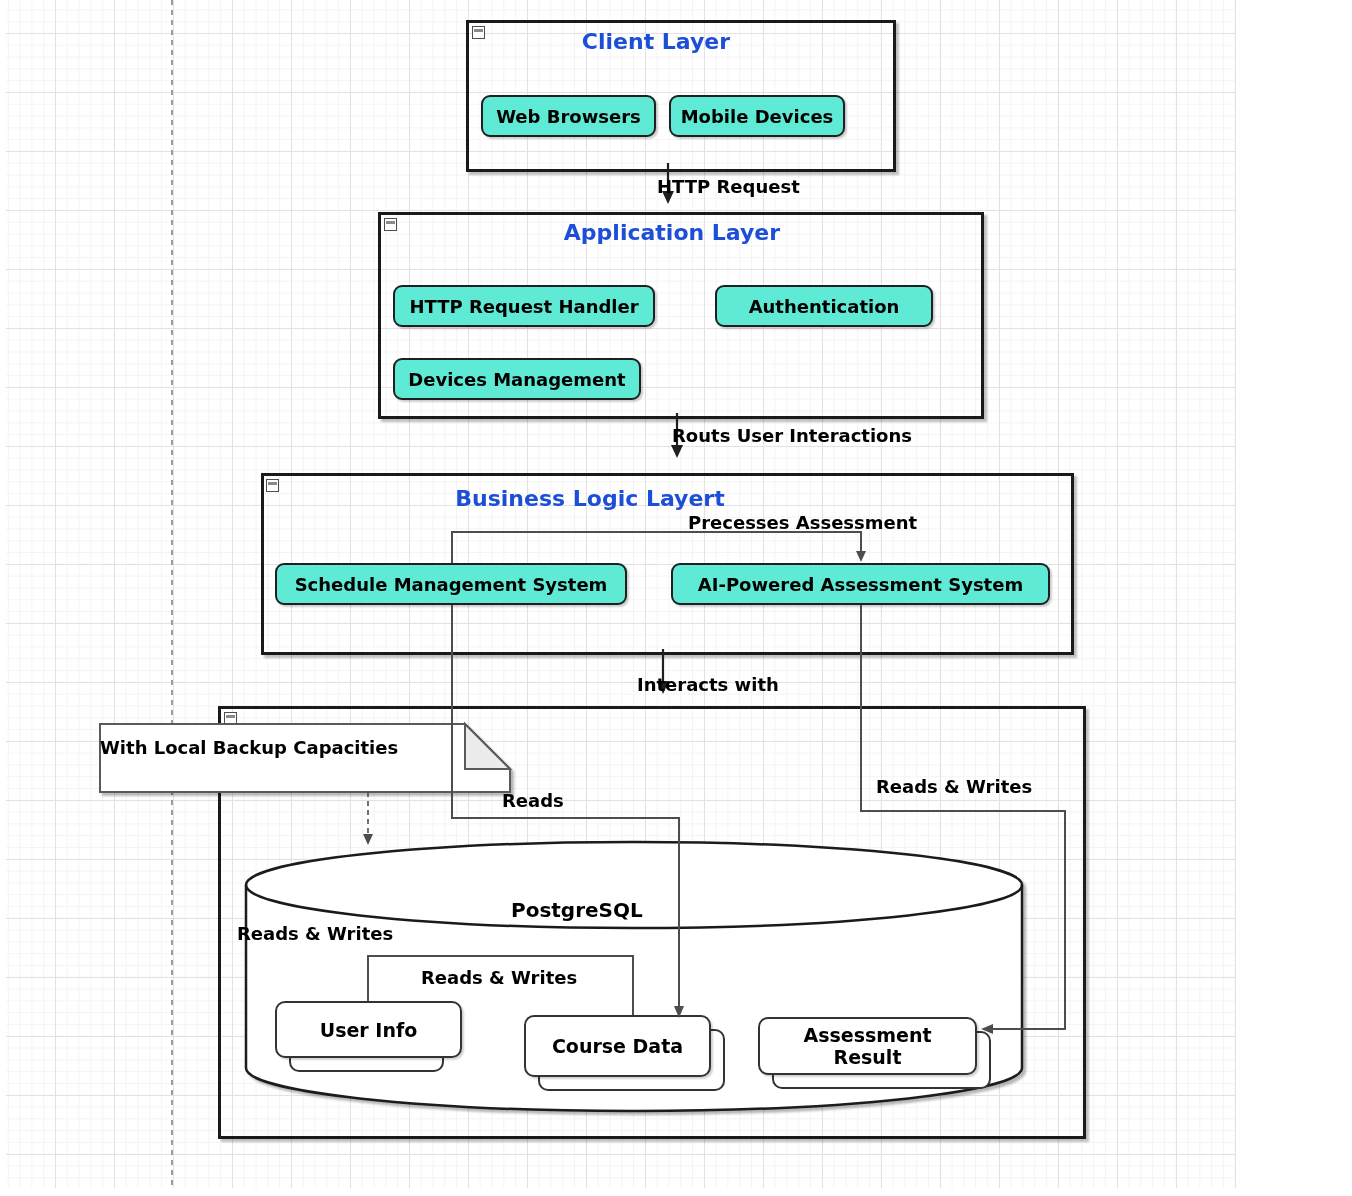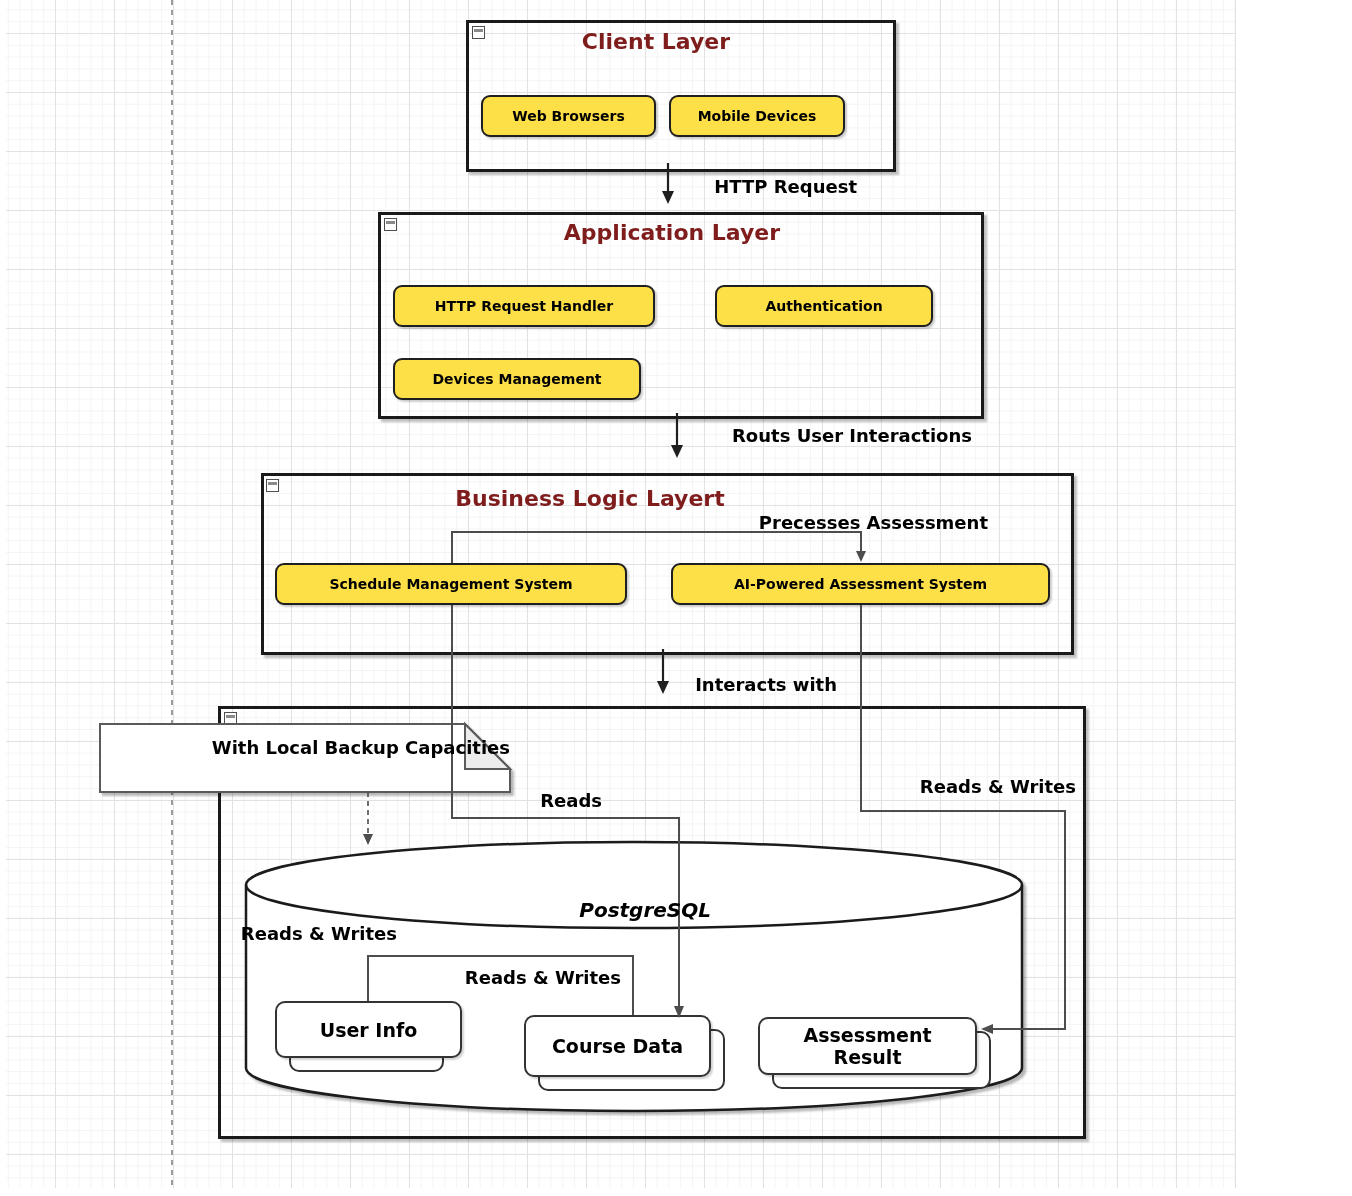--- a/index.html
+++ b/index.html
@@ -17,33 +17,33 @@
     background-position:-10px -26px,-10px -26px,-10px -26px,-10px -26px;}
   #page-divider{position:absolute;left:171px;top:0;width:2px;height:1188px;
     background:repeating-linear-gradient(180deg,#9b9b9b 0 5px,transparent 5px 10px);}
 
   .container{position:absolute;background:transparent;border:3px solid #1a1a1a;
     box-shadow:3px 3px 2px rgba(0,0,0,0.25);z-index:3;}
   .collapse{position:absolute;width:13px;height:13px;background:#fff;border:1.5px solid #4e4e4e;
     box-sizing:border-box;z-index:4;}
   .collapse .bar{display:block;height:3px;margin:2px 1px 0 1px;background:#8a8a8a;}
 
-  .node{position:absolute;background:#fde047;border:2.5px solid #1f1f1f;border-radius:9px;
+  .node{position:absolute;background:#5eead4;border:2.5px solid #1f1f1f;border-radius:9px;
     box-shadow:2px 2px 2px rgba(0,0,0,0.2);display:flex;align-items:center;justify-content:center;
-    font-weight:bold;font-size:14px;color:#000;z-index:3;box-sizing:border-box;}
+    font-weight:bold;font-size:18px;color:#000;z-index:3;box-sizing:border-box;}
 
   .dbnode{position:absolute;background:#fff;border:2px solid #333;border-radius:10px;
     box-sizing:border-box;z-index:6;}
   .dbnode.front{display:flex;flex-direction:column;align-items:center;justify-content:center;
     font-weight:bold;font-size:19px;color:#000;box-shadow:2px 2px 2px rgba(0,0,0,0.18);}
 
-  .title{position:absolute;font-weight:bold;color:#7f1d1d;text-align:center;z-index:8;}
+  .title{position:absolute;font-weight:bold;color:#1d4ed8;text-align:center;z-index:8;}
   .t22{font-size:22px;}
   .t25{font-size:25px;line-height:31px;}
-  .elabel{position:absolute;font-weight:bold;font-size:18px;color:#000;text-align:right;z-index:8;white-space:nowrap;}
+  .elabel{position:absolute;font-weight:bold;font-size:18px;color:#000;text-align:left;z-index:8;white-space:nowrap;}
 
   svg.layer{position:absolute;left:0;top:0;width:1352px;height:1196px;}
   #svg-note{z-index:4;}
   #svg-cyl{z-index:5;}
   #svg-edges{z-index:7;}
 </style>
 </head>
 <body>
 
 <div id="canvas">
@@ -91,21 +91,21 @@
     </defs>
     <polygon filter="url(#ds)" points="100,724 465,724 510,769 510,792 100,792" fill="#ffffff" stroke="#5a5a5a" stroke-width="2"></polygon>
     <polygon points="465,724 465,769 510,769" fill="#ececec" stroke="#5a5a5a" stroke-width="2"></polygon>
   </svg>
   <div class="elabel" style="left:100px;top:737px;width:410px;z-index:8;">With Local Backup Capacities</div>
 
   <svg id="svg-cyl" class="layer">
     <path filter="url(#ds)" d="M 246 885 A 388 43 0 0 1 1022 885 L 1022 1068 A 388 43 0 0 1 246 1068 Z" fill="#ffffff" stroke="#1a1a1a" stroke-width="2.5"></path>
     <path d="M 246 885 A 388 43 0 0 0 1022 885" fill="none" stroke="#1a1a1a" stroke-width="2.5"></path>
   </svg>
-  <div class="elabel" style="left:511px;top:898px;width:200px;font-size:20px;font-style:italic;">PostgreSQL</div>
+  <div class="elabel" style="left:511px;top:898px;width:200px;font-size:20px;">PostgreSQL</div>
 
   <div class="dbnode" style="left:289px;top:1015px;width:155px;height:57px;"></div>
   <div class="dbnode front" style="left:275px;top:1001px;width:187px;height:57px;">User Info</div>
 
   <div class="dbnode" style="left:538px;top:1029px;width:187px;height:62px;"></div>
   <div class="dbnode front" style="left:524px;top:1015px;width:187px;height:62px;">Course Data</div>
 
   <div class="dbnode" style="left:772px;top:1031px;width:219px;height:58px;"></div>
   <div class="dbnode front" style="left:758px;top:1017px;width:219px;height:58px;">
     <div>Assessment</div>

